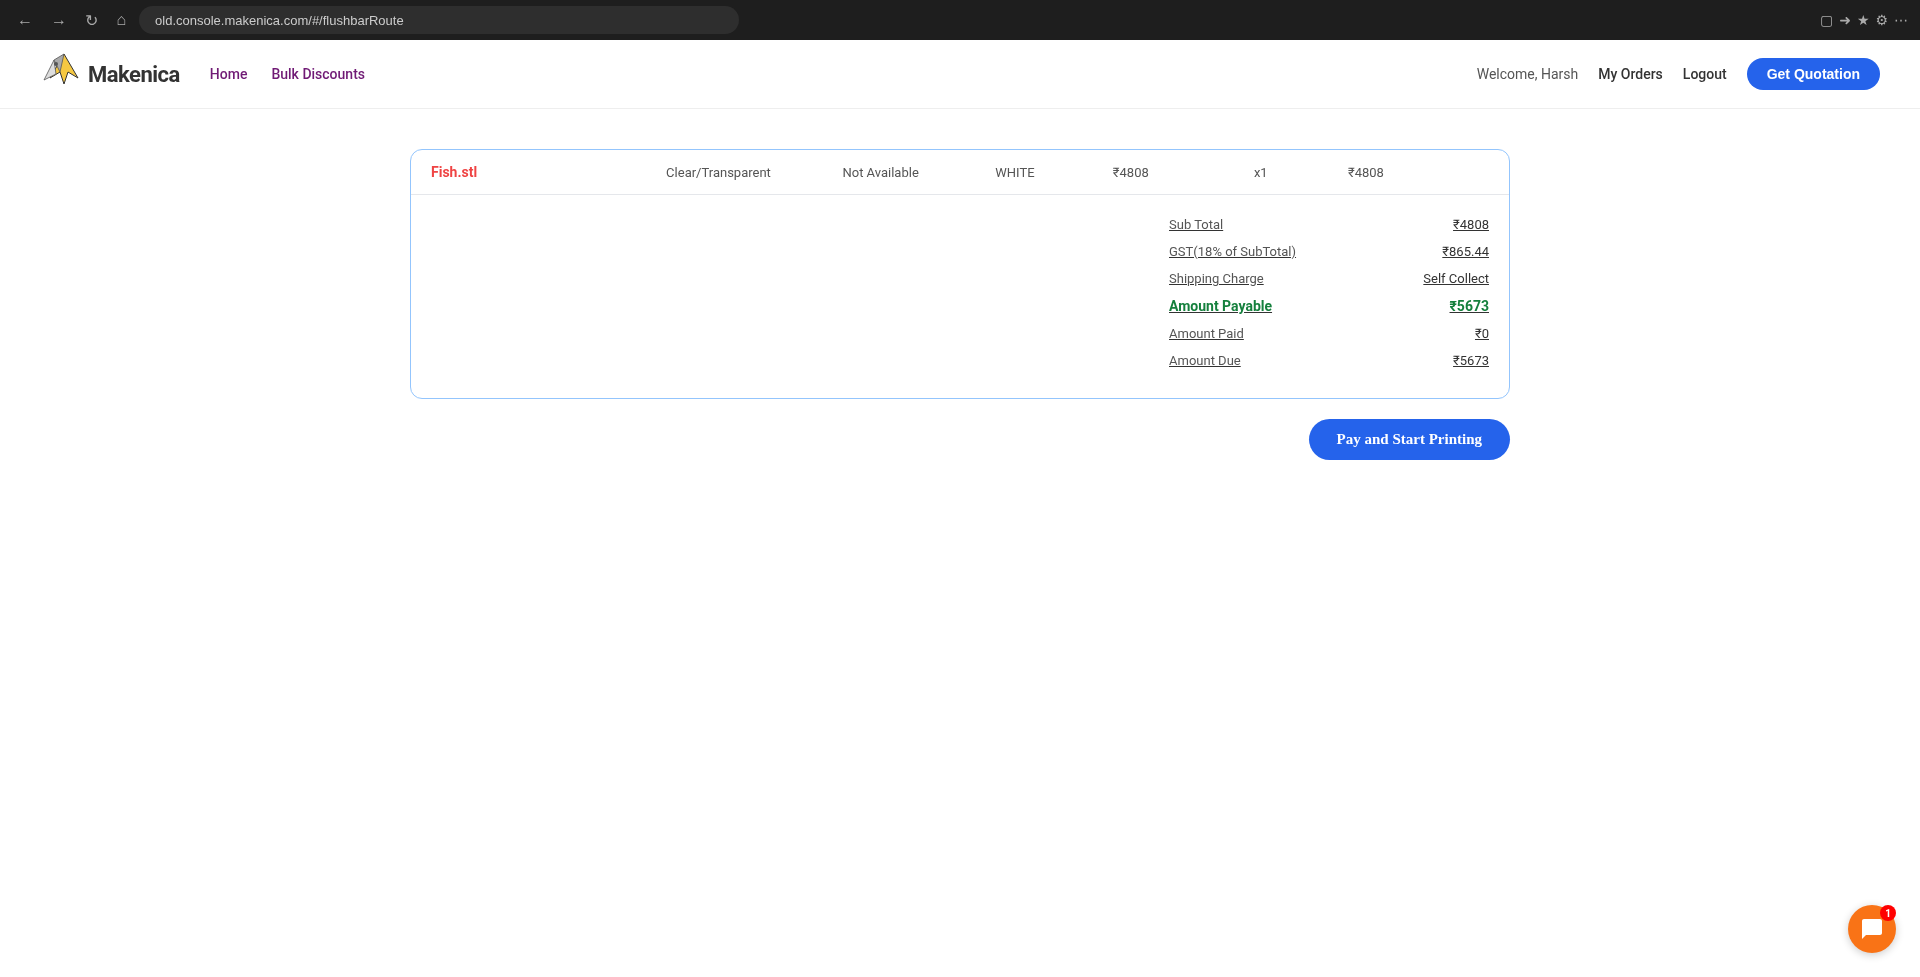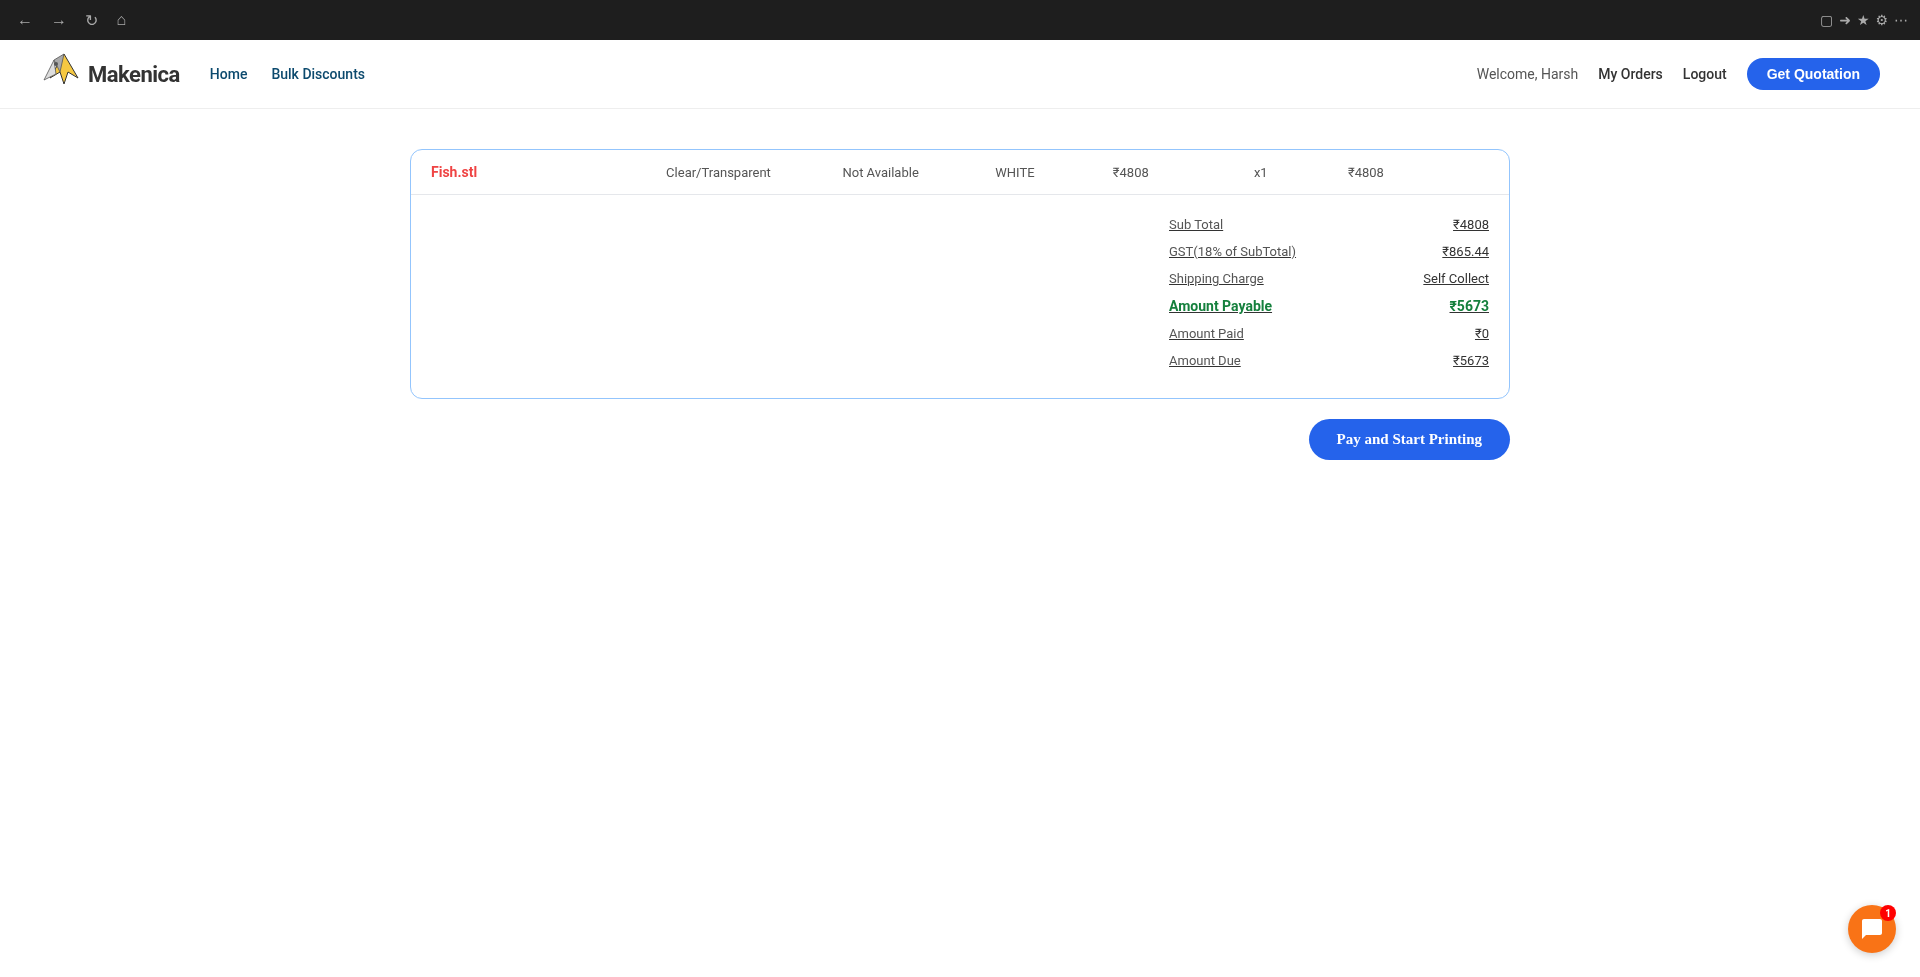--- a/index.html
+++ b/index.html
@@ -66,21 +66,21 @@
       font-size: 22px;
       font-weight: 700;
       color: #333;
       letter-spacing: -0.5px;
     }
     .nav-links {
       display: flex;
       gap: 24px;
     }
     .nav-link {
-      color: #0c4a6e;
+      color: #701a75;
       text-decoration: none;
       font-size: 14px;
       font-weight: 500;
     }
     .header-right {
       margin-left: auto;
       display: flex;
       align-items: center;
       gap: 20px;
     }
@@ -218,20 +218,21 @@
     }
   </style>
 </head>
 <body>
 
 <div class="browser-chrome">
   <button class="browser-nav-btn">←</button>
   <button class="browser-nav-btn">→</button>
   <button class="browser-nav-btn">↻</button>
   <button class="browser-nav-btn">⌂</button>
+  <input class="address-bar" type="text" value="old.console.makenica.com/#/flushbarRoute" style="">
   <div class="browser-actions">
     <span>▢</span>
     <span>➜</span>
     <span>★</span>
     <span>⚙</span>
     <span>⋯</span>
   </div>
 </div>
 
 <header class="site-header">

